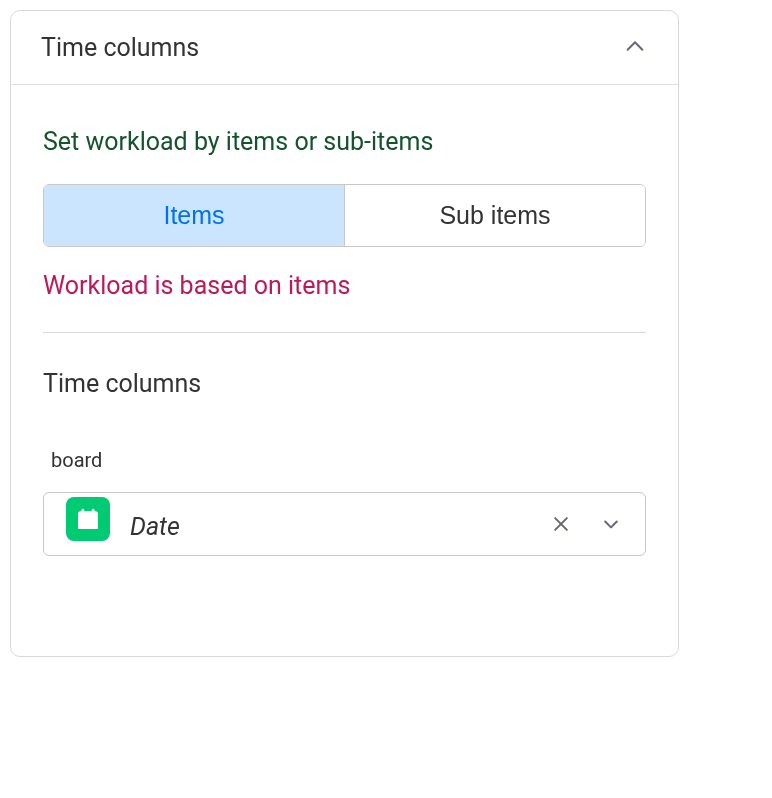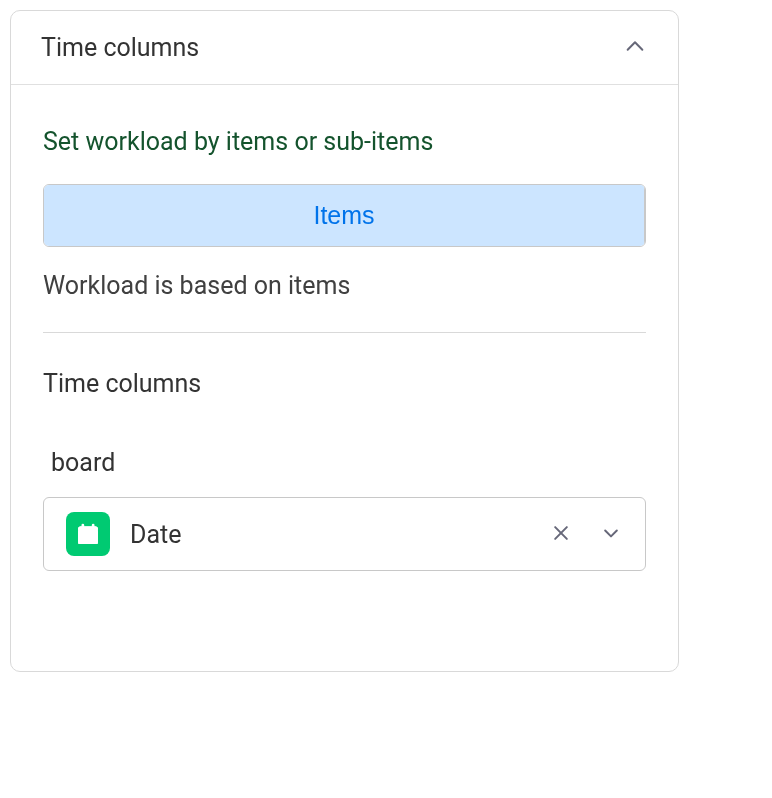--- a/index.html
+++ b/index.html
@@ -67,48 +67,49 @@
       background: #cce5ff;
       color: #0073ea;
     }
     .segment-divider {
       width: 1px;
       background: #c8c8c8;
     }
     .help-text {
       font-size: 25px;
       font-weight: 400;
-      color: #404040;
+      color: #be185d;
       margin-bottom: 32px;
     }
     .divider {
       border: none;
       border-top: 1px solid #d9d9d9;
       margin-bottom: 36px;
     }
     .subsection-title {
       font-size: 25px;
       font-weight: 400;
       color: #333;
       margin-bottom: 50px;
     }
     .field-label {
-      font-size: 25px;
+      font-size: 20px;
       font-weight: 400;
       color: #333;
       margin-bottom: 20px;
       padding-left: 8px;
     }
     .select-wrap {
       border: 1px solid #c8c8c8;
       border-radius: 6px;
       display: flex;
-      align-items: center;
-      padding: 14px 20px 14px 22px;
+      align-items: flex-end;
+      padding: 4px 20px 14px 22px;
       gap: 20px;
+      font-style: italic;
     }
     .select-icon-box {
       width: 44px;
       height: 44px;
       border-radius: 8px;
       background: #00ca72;
       display: flex;
       align-items: center;
       justify-content: center;
       flex-shrink: 0;
@@ -148,20 +149,21 @@
     </span>
   </div>
 
   <div class="panel-body">
 
     <div class="section-title">Set workload by items or sub-items</div>
 
     <div class="segment-group">
       <button class="segment-btn active">Items</button>
       <div class="segment-divider"></div>
+      <button class="segment-btn">Sub items</button>
     </div>
 
     <div class="help-text">Workload is based on items</div>
 
     <hr class="divider">
 
     <div class="subsection-title">Time columns</div>
 
     <div class="field-label">board</div>
 

